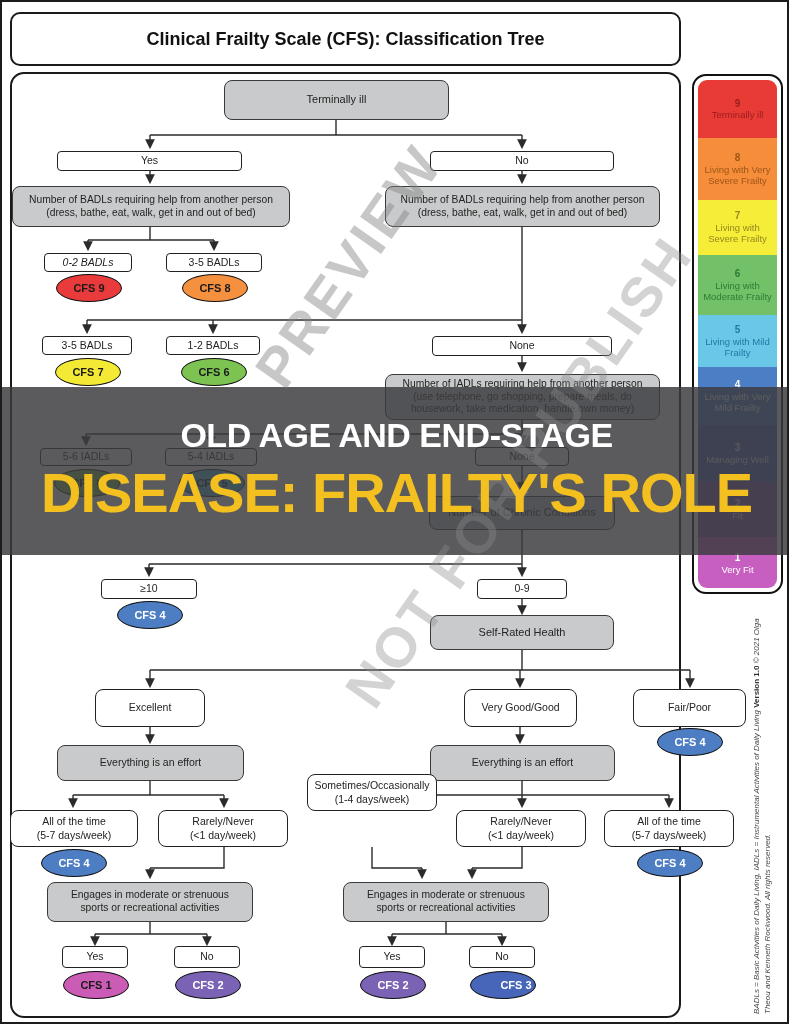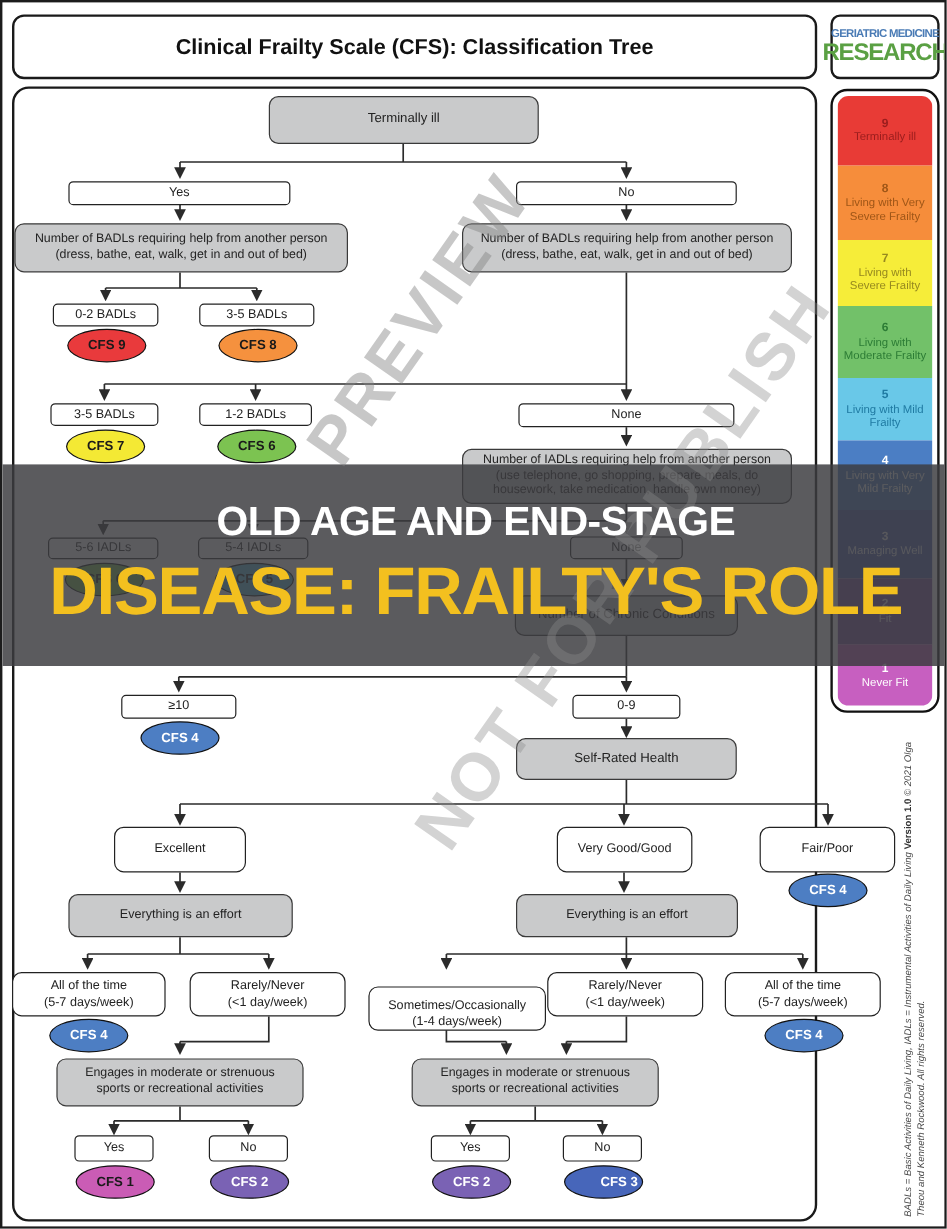--- a/index.html
+++ b/index.html
@@ -53,24 +53,20 @@
 <body>
 
 <div id="stage">
 
   <div class="frame" style="left:8px;top:70px;width:671px;height:946px;"></div>
 
   <div id="title-box">
     <div class="t">Clinical Frailty Scale (CFS): Classification Tree</div>
   </div>
 
-  <div id="logo-box">
-    <div id="logo-line1">GERIATRIC MEDICINE</div>
-    <div id="logo-line2">RESEARCH</div>
-  </div>
 
   <svg id="wires" width="789" height="1024">
     <defs>
       <marker id="arr" markerWidth="7" markerHeight="7" refX="5.5" refY="3.5" orient="auto">
         <path d="M0,0 L7,3.5 L0,7 z" fill="#2b2b2b"></path>
       </marker>
     </defs>
     <path id="trunks" fill="none" stroke="#2b2b2b" stroke-width="1.4" d="M334,118 V133 M148,133 H520
          M148,225 V238 M86,238 H212
          M520,225 V318 M85,318 H520
@@ -131,21 +127,21 @@
         <div class="bl">No</div>
       </div>
       <div class="box gbox" style="left: 10px; top: 184px; width: 278px; height: 41px;">
         <div class="bl" style="font-size: 10.3px;">Number of BADLs requiring help from another person</div>
         <div class="bl" style="font-size: 10.3px;">(dress, bathe, eat, walk, get in and out of bed)</div>
       </div>
       <div class="box gbox" style="left: 383px; top: 184px; width: 275px; height: 41px;">
         <div class="bl" style="font-size: 10.3px;">Number of BADLs requiring help from another person</div>
         <div class="bl" style="font-size: 10.3px;">(dress, bathe, eat, walk, get in and out of bed)</div>
       </div>
-      <div class="box wbox" style="left: 42px; top: 251px; width: 88px; height: 19px;">
+      <div class="box wbox" style="left: 42px; top: 251px; width: 88px; height: 19px; font-style: italic;">
         <div class="bl">0-2 BADLs</div>
       </div>
       <div class="box wbox" style="left: 164px; top: 251px; width: 96px; height: 19px;">
         <div class="bl">3-5 BADLs</div>
       </div>
       <div class="box wbox" style="left: 40px; top: 334px; width: 90px; height: 19px;">
         <div class="bl">3-5 BADLs</div>
       </div>
       <div class="box wbox" style="left: 164px; top: 334px; width: 94px; height: 19px; text-align: right;">
         <div class="bl">1-2 BADLs</div>
@@ -195,21 +191,21 @@
         <div class="bl">Everything is an effort</div>
       </div>
       <div class="box wbox" style="left: 8px; top: 808px; width: 128px; height: 37px; border-radius: 8px;">
         <div class="bl">All of the time</div>
         <div class="bl">(5-7 days/week)</div>
       </div>
       <div class="box wbox" style="left: 156px; top: 808px; width: 130px; height: 37px; border-radius: 8px;">
         <div class="bl">Rarely/Never</div>
         <div class="bl">(&lt;1 day/week)</div>
       </div>
-      <div class="box wbox" style="left: 305px; top: 820px; width: 148px; height: 37px; border-radius: 8px; justify-content: flex-end;">
+      <div class="box wbox" style="left: 305px; top: 772px; width: 130px; height: 37px; border-radius: 8px;">
         <div class="bl">Sometimes/Occasionally</div>
         <div class="bl">(1-4 days/week)</div>
       </div>
       <div class="box wbox" style="left: 454px; top: 808px; width: 130px; height: 37px; border-radius: 8px;">
         <div class="bl">Rarely/Never</div>
         <div class="bl">(&lt;1 day/week)</div>
       </div>
       <div class="box wbox" style="left: 602px; top: 808px; width: 130px; height: 37px; border-radius: 8px;">
         <div class="bl">All of the time</div>
         <div class="bl">(5-7 days/week)</div>
@@ -307,21 +303,21 @@
         <div class="seg" style="background: rgb(74, 95, 174); color: rgb(233, 233, 242); height: 57px; flex: 0 0 57px;">
           <div class="n">3</div>
           <div>Managing Well</div>
         </div>
         <div class="seg" style="background: rgb(126, 84, 164); color: rgb(239, 232, 242); height: 55px; flex: 0 0 55px;">
           <div class="n">2</div>
           <div>Fit</div>
         </div>
         <div class="seg" style="background: rgb(199, 95, 192); color: rgb(255, 255, 255); height: 53px; flex: 0 0 53px;">
           <div class="n">1</div>
-          <div>Never Fit</div>
+          <div>Very Fit</div>
         </div>
       </div>
   </div>
 
   <div id="banner-bg"></div>
   <div class="wm" id="wm1">PREVIEW</div>
   <div class="wm" id="wm2">NOT FOR PUBLISH</div>
   <div id="banner-text">
     <div id="banner-line1">OLD AGE AND END-STAGE</div>
     <div id="banner-line2">DISEASE: FRAILTY'S ROLE</div>

